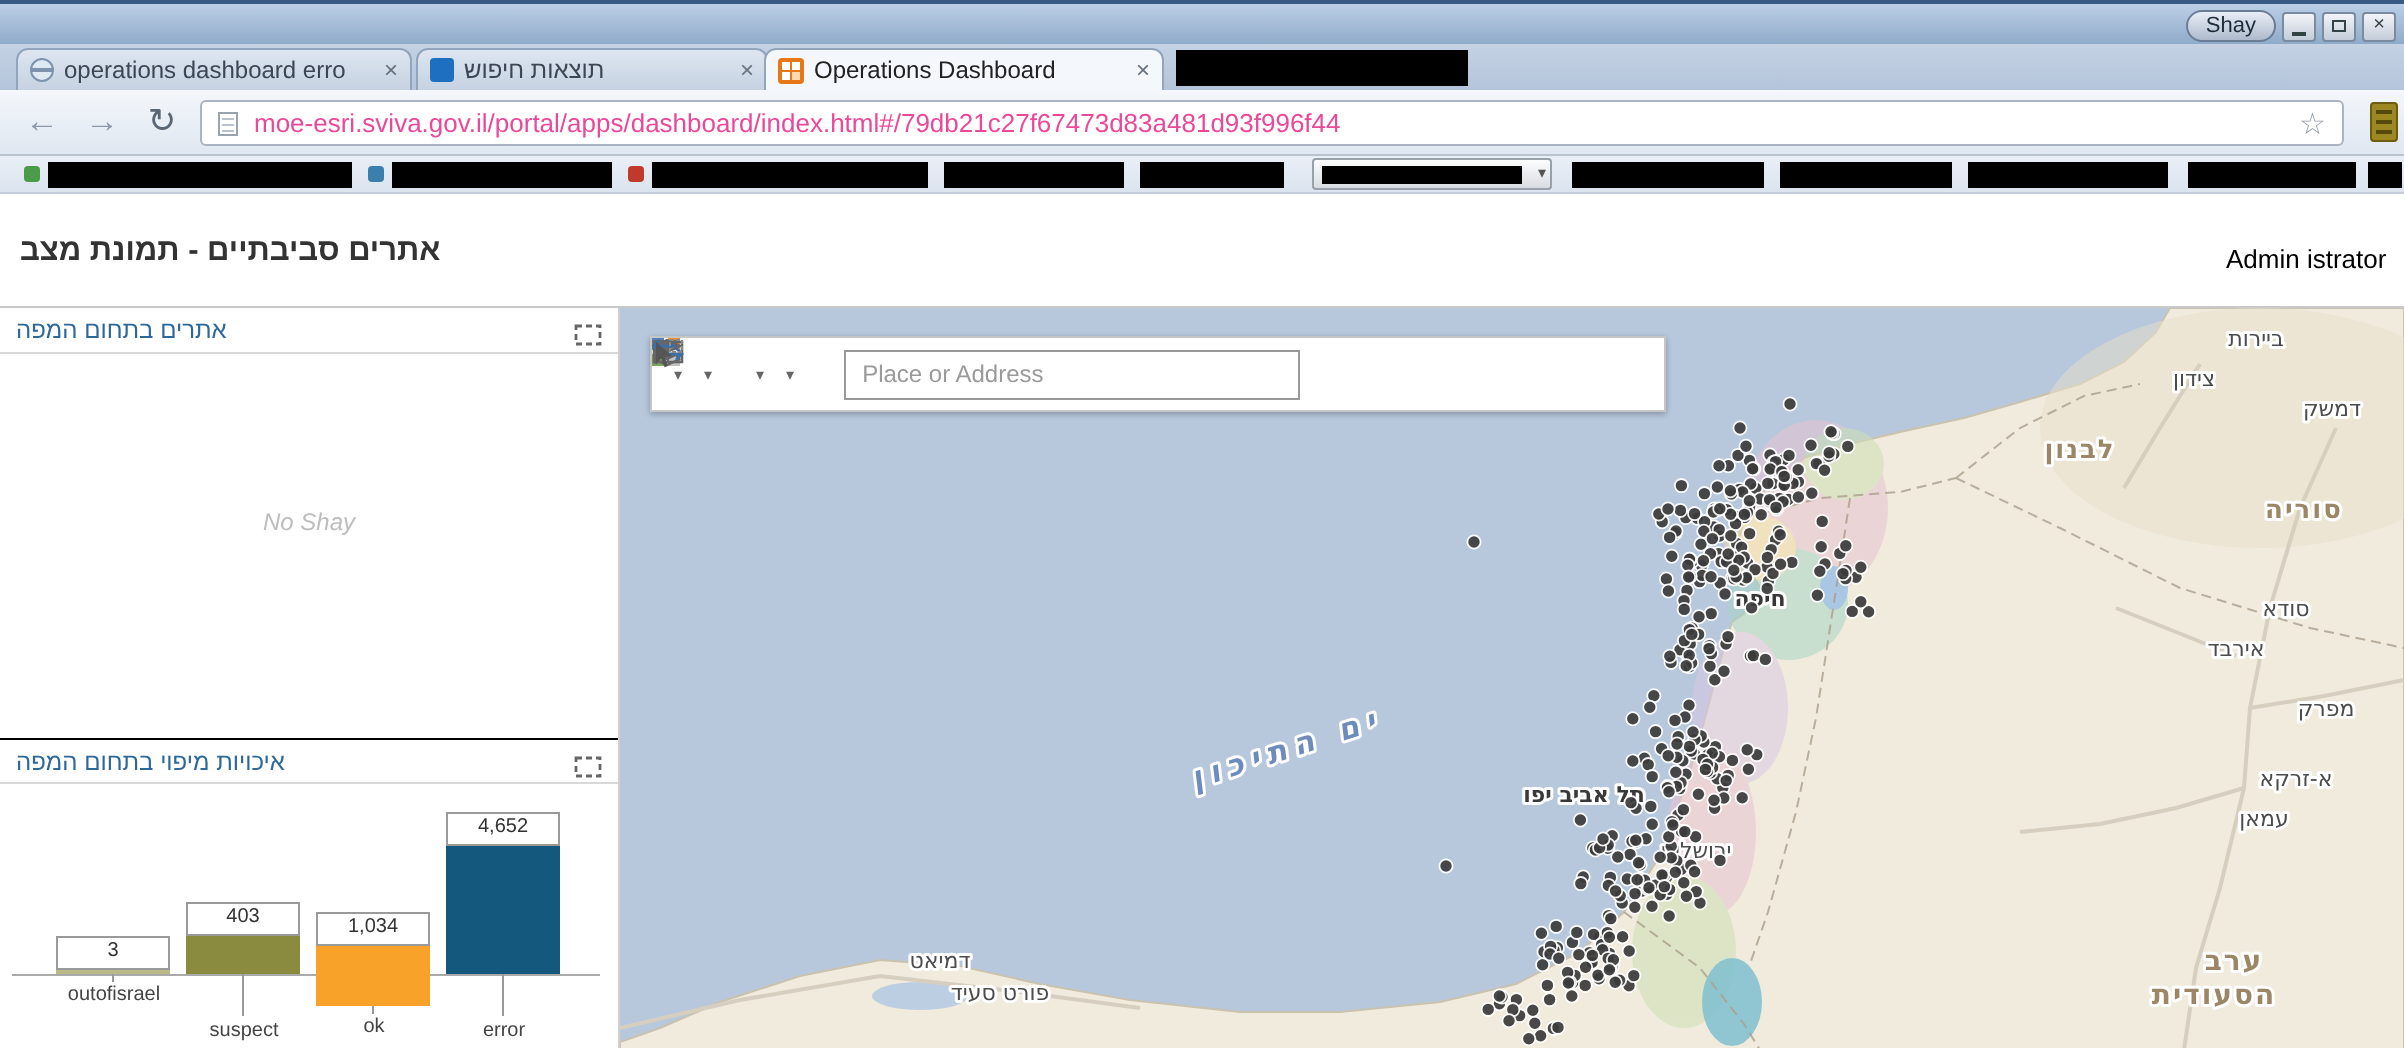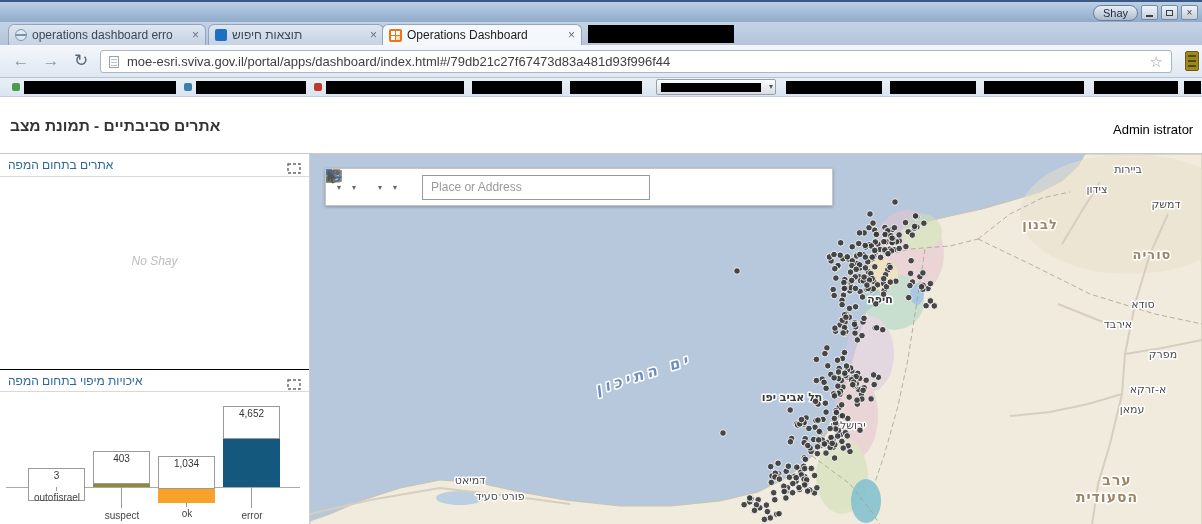--- a/index.html
+++ b/index.html
@@ -3,21 +3,21 @@
 <meta charset="utf-8">
 <style>
   html,body{margin:0;padding:0;background:#e8e8e8;}
   *{box-sizing:border-box;}
   .screen{position:relative;width:1202px;height:524px;overflow:hidden;
     font-family:"Liberation Sans","DejaVu Sans",sans-serif;background:#fff;}
 
   
   .titlebar{position:absolute;left:0;top:0;width:1202px;height:22px;
     background:linear-gradient(#bccfe6,#8fabc9);border-top:2px solid #3a5a86;}
-  .titlebar-right{position:absolute;right:4px;top:3px;display:flex;gap:3px;}
+  .titlebar-right{position:absolute;right:4px;top:3px;display:flex;align-items:center;gap:3px;}
   .user-chip{height:16px;padding:0 9px;border:1px solid #6b7d96;border-radius:8px;
     background:linear-gradient(#e8eef6,#aebacc);font-size:11px;line-height:14px;color:#1c2a3a;}
   .win-btn{width:17px;height:15px;border:1px solid #7a8aa0;border-radius:2px;
     background:linear-gradient(#f2f5f9,#c2ccd8);display:flex;align-items:center;justify-content:center;
     font-size:10px;color:#344;line-height:1;}
   .glyph-min{display:block;width:7px;height:2px;background:#344;margin-top:7px;}
   .glyph-max{display:block;width:7px;height:6px;border:1.5px solid #344;}
 
   
   .tabstrip{position:absolute;left:0;top:22px;width:1202px;height:23px;
@@ -44,21 +44,21 @@
   .toolbar{position:absolute;left:0;top:45px;width:1202px;height:33px;
     background:linear-gradient(#f4f7fb,#dfe7f1);border-bottom:1px solid #b9c3d0;}
   .nav-btn{position:absolute;top:4px;width:26px;height:24px;text-align:center;
     font-size:17px;line-height:24px;color:#8d99a8;}
   .nav-btn.enabled{color:#5a6673;}
   .omnibox{position:absolute;left:100px;top:5px;width:1072px;height:23px;background:#fff;
     border:1px solid #aab4c2;border-radius:3px;display:flex;align-items:center;padding:0 8px;gap:8px;}
   .doc-icon{width:10px;height:12px;border:1px solid #9aa4b0;background:#fff;position:relative;flex:0 0 auto;}
   .doc-icon:after{content:"";position:absolute;left:1px;top:2px;width:6px;height:1px;background:#b9c1cc;
     box-shadow:0 3px 0 #b9c1cc,0 6px 0 #b9c1cc;}
-  .url-text{font-size:13px;color:#404040;white-space:nowrap;overflow:hidden;flex:1;}
+  .url-text{font-size:13px;color:#ec4899;white-space:nowrap;overflow:hidden;flex:1;}
   .star-icon{font-size:15px;color:#98a2ae;flex:0 0 auto;}
   .menu-square{position:absolute;right:3px;top:6px;width:14px;height:20px;border-radius:2px;
     background:#9c8820;border:1px solid #6d5d10;}
   .menu-square i{display:block;height:2px;background:#554808;margin:3px 2px 0 2px;}
 
   
   .bookmarks{position:absolute;left:0;top:78px;width:1202px;height:19px;
     background:linear-gradient(#e9eff6,#dbe4ef);border-bottom:1px solid #c3ccd8;}
   .red-bar{position:absolute;top:3px;height:13px;background:#000;}
   .bm-dot{position:absolute;top:5px;width:8px;height:8px;border-radius:2px;}
@@ -81,21 +81,21 @@
   .panel-header{position:absolute;left:0;width:309px;height:23px;border-bottom:1px solid #d8d8d8;background:#fff;}
   .panel-title{position:absolute;left:8px;top:4px;font-size:12px;color:#2d689a;}
   .expand-icon{position:absolute;right:8px;top:6px;}
   .no-data{position:absolute;left:0;top:100px;width:309px;text-align:center;
     font-size:12px;font-style:italic;color:#bdbdbd;}
   .panel2-header{top:215px;border-top:1px solid #000000;}
 
   
   .chart{position:absolute;left:0;top:239px;width:309px;height:132px;background:#fff;overflow:hidden;}
   .chart-col{position:absolute;top:0;width:58px;height:132px;}
-  .val-box{position:absolute;left:0;width:57px;height:33px;border:1px solid #9a9a9a;background:#fff;
+  .val-box{position:absolute;left:0;width:57px;height:17px;border:1px solid #9a9a9a;background:#fff;
     font-size:10px;line-height:13px;text-align:center;color:#333;}
   .bar{position:absolute;left:0;width:57px;}
   .axis-line{position:absolute;left:6px;top:94px;width:294px;height:1px;background:#aaa;}
   .tickmark{position:absolute;width:1px;background:#999;left:28px;top:94px;}
   .cat-label{position:absolute;left:-4px;width:66px;text-align:center;font-size:10px;color:#444;}
 
   
   .map{position:absolute;left:310px;top:0;width:892px;height:371px;overflow:hidden;background:#b7c8dd;}
   .map svg{position:absolute;left:0;top:0;}
   .lbl{paint-order:stroke;stroke:#ffffff;stroke-width:3px;stroke-linejoin:round;

